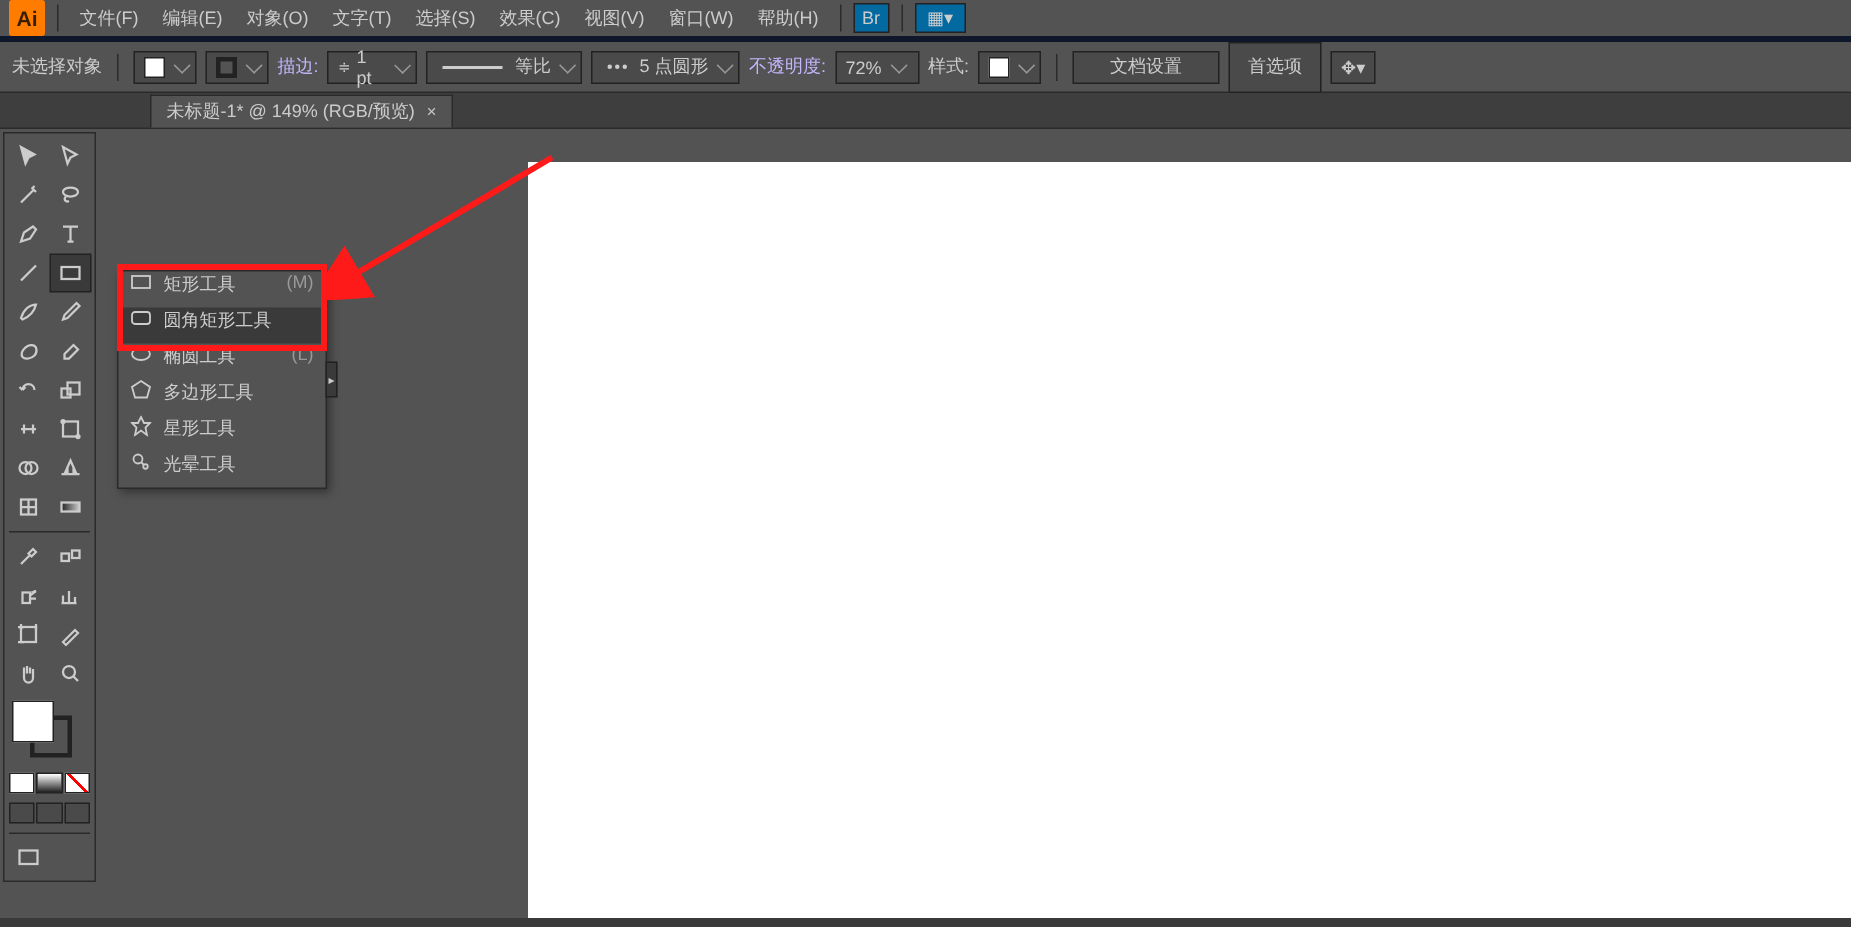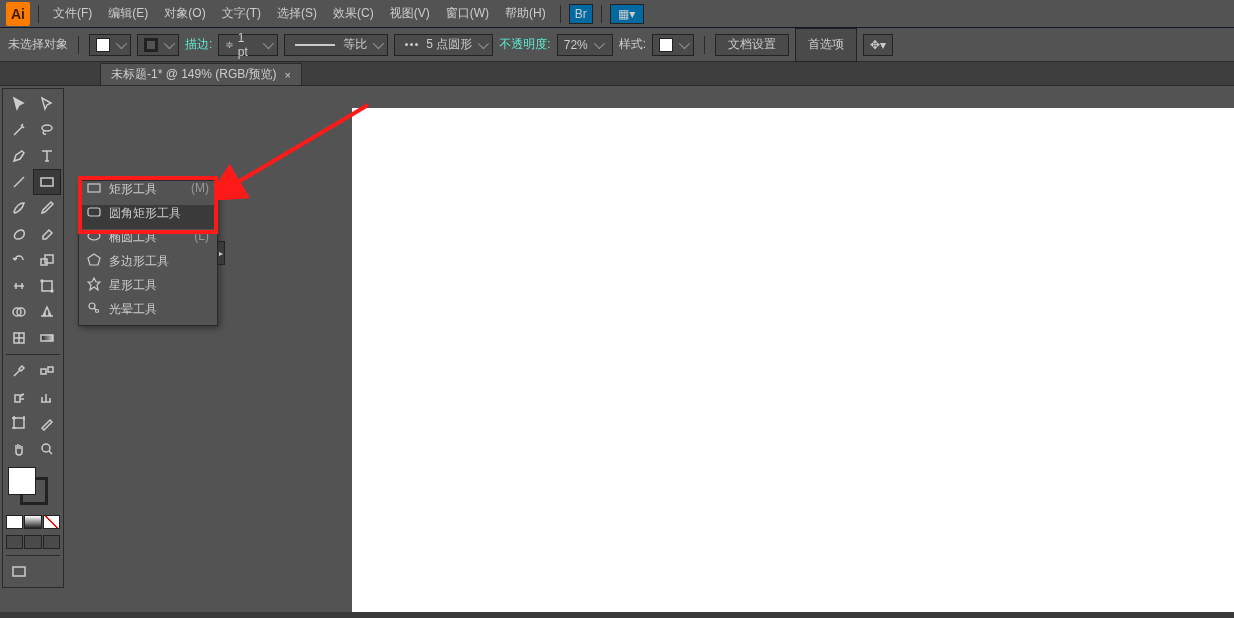--- a/index.html
+++ b/index.html
@@ -1,24 +1,24 @@
 <!DOCTYPE html>
 <html><head>
 <meta charset="utf-8">
 <style>
 *{margin:0;padding:0;box-sizing:border-box;font-family:"Microsoft YaHei",sans-serif;font-size:12px;color:#ccc;user-select:none}
 body{background:#535353;width:1234px;height:618px;overflow:hidden;position:relative}
-.topbar{height:28px;background:#535353;display:flex;align-items:center;padding:0 6px;gap:4px;border-bottom:1px solid #0f172a}
+.topbar{height:28px;background:#535353;display:flex;align-items:center;padding:0 6px;gap:4px;border-bottom:4px solid #0f172a}
 .logo{width:24px;height:24px;background:#ff7c00;color:#3a1e00;font-weight:bold;display:flex;align-items:center;justify-content:center;font-size:14px;border-radius:2px}
 .sep{width:1px;height:18px;background:#2a2a2a;margin:0 4px}
 .menu-item{padding:4px 6px;cursor:pointer;white-space:nowrap}
 .iconbtn{width:24px;height:20px;background:#0369a1;border:1px solid #222;display:flex;align-items:center;justify-content:center;cursor:pointer}
 .optbar{height:34px;background:#535353;display:flex;align-items:center;padding:0 8px;gap:6px;border-bottom:1px solid #2a2a2a}
 .optbox{height:22px;background:#4a4a4a;border:1px solid #222;display:flex;align-items:center;padding:0 6px;cursor:pointer;gap:4px}
-.lbl{color:#5eead4}
+.lbl{color:#c4b5fd}
 .swatch{width:14px;height:14px;background:#fff;border:1px solid #222}
 .dd{width:8px;height:8px;border:1px solid #999;border-top:none;border-left:none;transform:rotate(45deg) translateY(-2px);margin-left:2px}
 .tabbar{height:24px;background:#3e3e3e;display:flex;align-items:flex-end;padding-left:100px;border-bottom:1px solid #2a2a2a}
 .tab{height:22px;background:#535353;padding:0 10px;display:flex;align-items:center;gap:8px;border:1px solid #2a2a2a;border-bottom:none}
 .tab-close{font-size:11px;cursor:pointer}
 .toolbox{position:absolute;left:2px;top:88px;width:62px;background:#535353;border:1px solid #2a2a2a;padding:3px;display:flex;flex-wrap:wrap;gap:2px}
 .tool{width:26px;height:24px;background:#535353;display:flex;align-items:center;justify-content:center;cursor:pointer;position:relative}
 .tool.sel{background:#3a3a3a;outline:1px solid #222}
 .tool svg{width:16px;height:16px;stroke:#ccc;fill:none;stroke-width:1.5}
 .tool-div{width:54px;height:1px;background:#2a2a2a;margin:2px 0}
@@ -99,21 +99,21 @@
   <div class="optbox" style="width:56px">
       <span>72%</span>
       <div class="dd"></div>
     </div>
   <span>样式:</span>
   <div class="optbox">
       <div class="swatch"></div>
       <div class="dd"></div>
     </div>
   <div class="sep"></div>
-  <div class="optbox" style="padding:0 12px">文档设置</div>
+  <div class="optbox" style="padding:0 24px">文档设置</div>
   <div class="optbox" style="padding:16px 12px">首选项</div>
   <div class="optbox">✥▾</div>
 </div>
 
 <div class="tabbar">
   <div class="tab">
     <span>未标题-1* @ 149% (RGB/预览)</span>
     <span class="tab-close">×</span>
   </div>
 </div>

